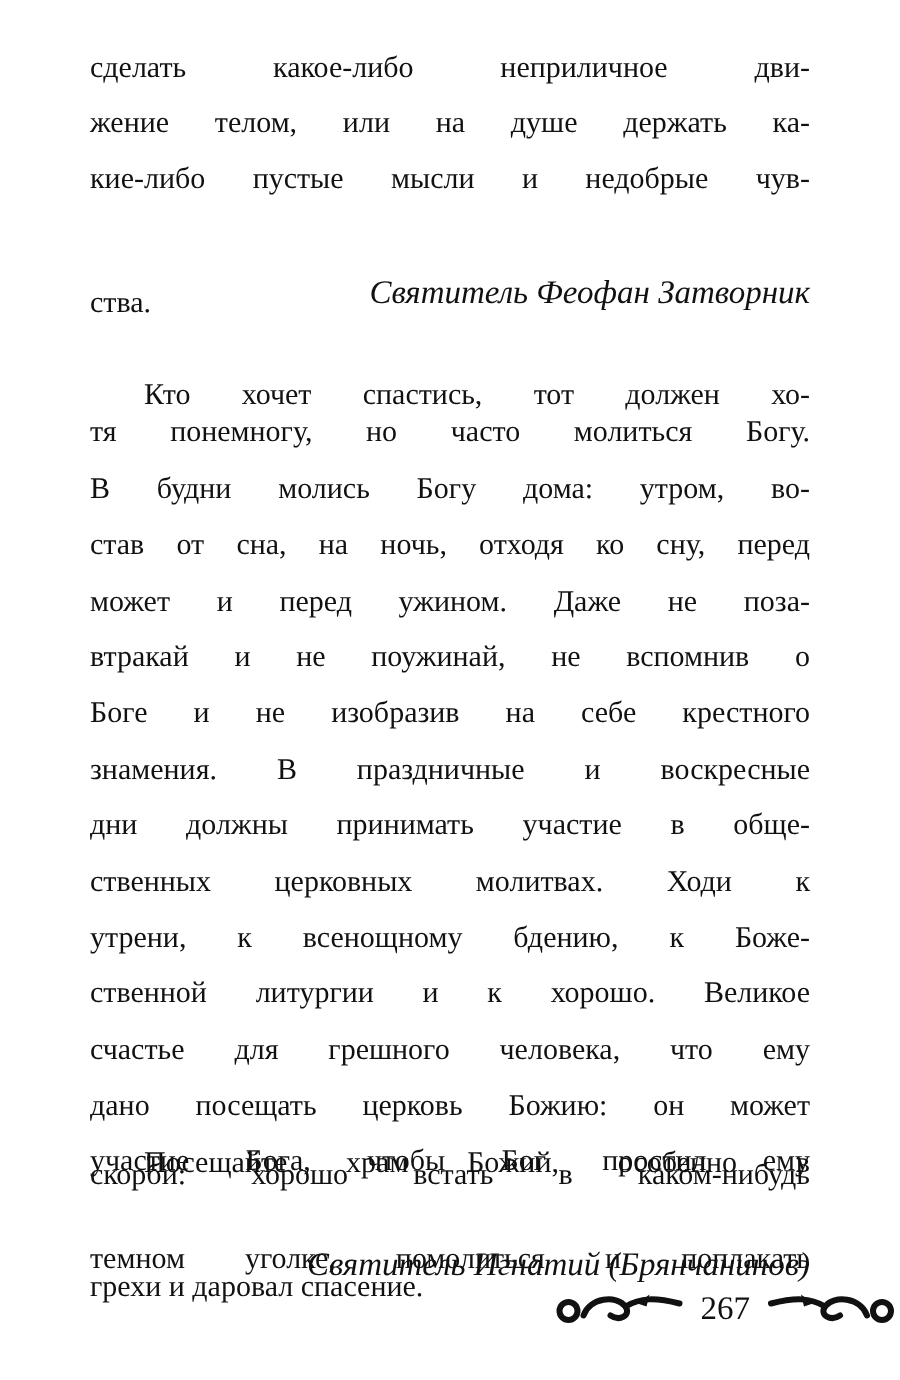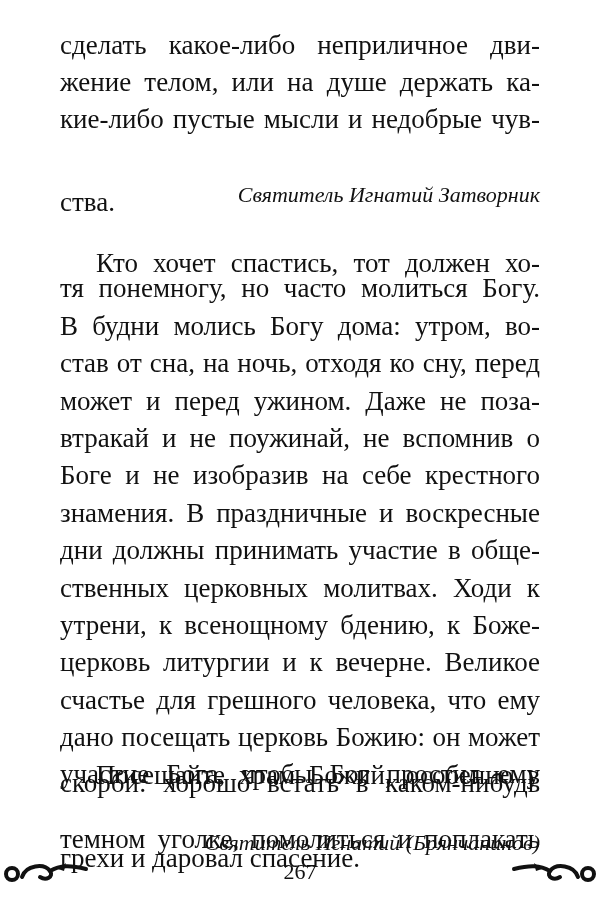--- a/index.html
+++ b/index.html
@@ -1,52 +1,52 @@
 <!DOCTYPE html>
 <html><head>
 <meta charset="utf-8">
 <style>
   html, body { margin: 0; padding: 0; background: #ffffff; }
   body { width: 600px; height: 920px; position: relative; overflow: hidden;
          font-family: "Liberation Serif", "DejaVu Serif", serif; color: #111; }
   .page { position: absolute; left: 60px; top: 22px; width: 480px; }
-  .line { position: absolute; left: 0; width: 480px; height: 38px; font-size: 27px;
+  .line { position: absolute; left: 0; width: 480px; height: 38px; font-size: 20px;
           line-height: 38px; white-space: nowrap; text-align: justify; text-align-last: justify; }
   .line.last { text-align-last: left; margin-top: 46px; }
   .line.indent { left: 36px; width: 444px; margin-top: 12px; }
   .attr { position: absolute; right: 0; font-style: italic; font-size: 22px; line-height: 30px;
           white-space: nowrap; text-align: right; }
   .footer { position: absolute; left: 0; top: 852px; width: 600px; height: 40px;
-            display: flex; justify-content: space-between; align-items: center; gap: 10px; }
+            display: flex; justify-content: flex-end; align-items: center; gap: 10px; }
   .pagenum { font-size: 22px; line-height: 30px; }
   .orn { width: 90px; height: 30px; }
 </style>
 </head>
 <body>
 
 <div class="page">
 
   <div class="line" style="top:4px">сделать какое-либо неприличное дви-</div>
   <div class="line" style="top:41px">жение телом, или на душе держать ка-</div>
   <div class="line" style="top:78px">кие-либо пустые мысли и недобрые чув-</div>
   <div class="line last" style="top:115px">ства.</div>
-  <div class="attr" style="top:158px">Святитель Игнатий Затворник</div>
+  <div class="attr" style="top:158px">Святитель Феофан Затворник</div>
 
   <div class="line indent" style="top:210px">Кто хочет спастись, тот должен хо-</div>
   <div class="line" style="top:247px">тя понемногу, но часто молиться Богу.</div>
   <div class="line" style="top:285px">В будни молись Богу дома: утром, во-</div>
   <div class="line" style="top:322px">став от сна, на ночь, отходя ко сну, перед</div>
   <div class="line" style="top:360px">может и перед ужином. Даже не поза-</div>
   <div class="line" style="top:397px">втракай и не поужинай, не вспомнив о</div>
   <div class="line" style="top:434px">Боге и не изобразив на себе крестного</div>
   <div class="line" style="top:472px">знамения. В праздничные и воскресные</div>
   <div class="line" style="top:509px">дни должны принимать участие в обще-</div>
   <div class="line" style="top:547px">ственных церковных молитвах. Ходи к</div>
   <div class="line" style="top:584px">утрени, к всенощному бдению, к Боже-</div>
-  <div class="line" style="top:621px">церковь литургии и к вечерне. Великое</div>
+  <div class="line" style="top:621px">ственной литургии и к хорошо. Великое</div>
   <div class="line" style="top:659px">счастье для грешного человека, что ему</div>
   <div class="line" style="top:696px">дано посещать церковь Божию: он может</div>
   <div class="line" style="top:733px">участие Бога, чтобы Бог простил ему</div>
   <div class="line last" style="top:771px">грехи и даровал спасение.</div>
   <div class="attr" style="top:806px">Святитель Игнатий (Брянчанинов)</div>
 </div>
 
 <div class="page" style="top:740px">
   <div class="line indent" style="top:4px">Посещайте храм Божий, особенно в</div>
   <div class="line" style="top:24px">скорби: хорошо встать в каком-нибудь</div>

